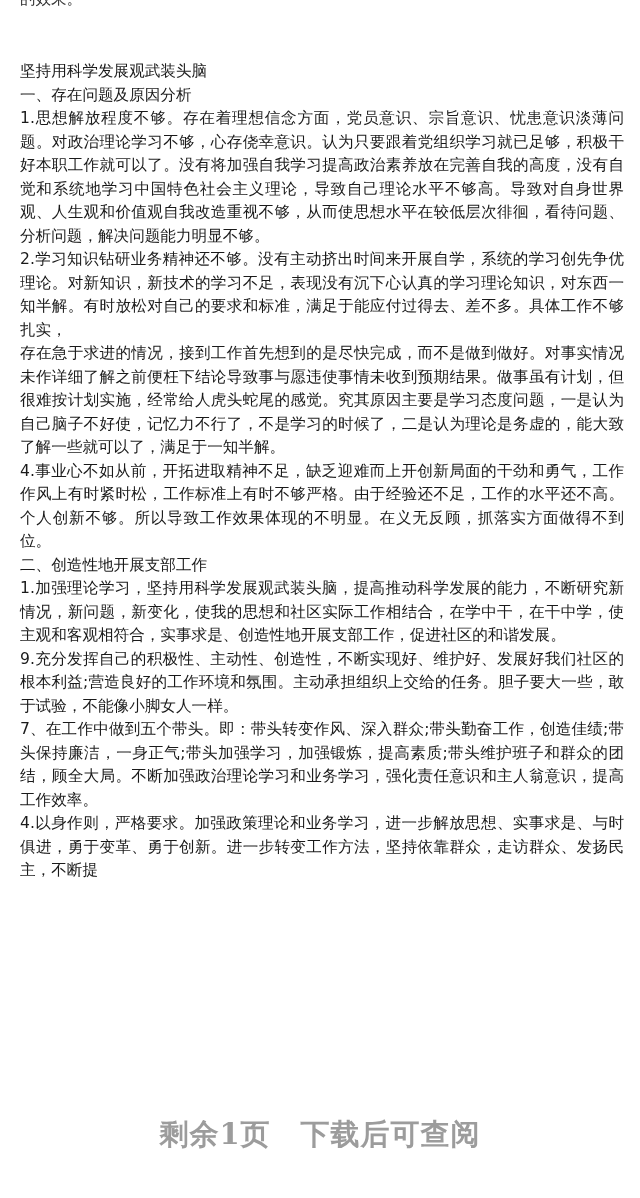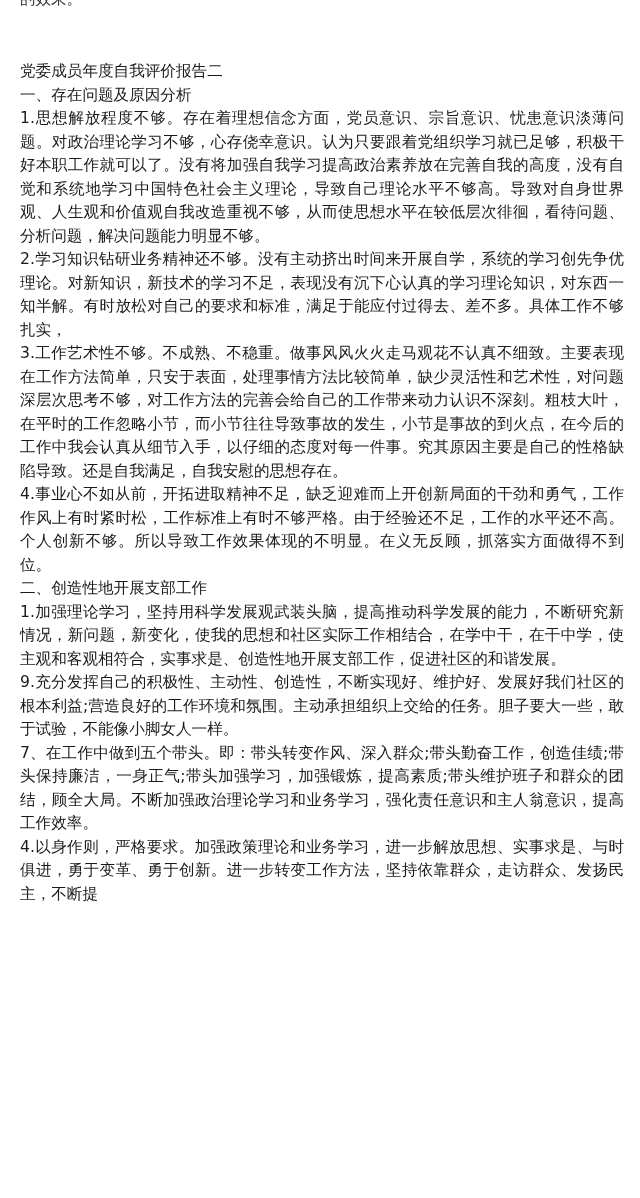--- a/index.html
+++ b/index.html
@@ -64,27 +64,30 @@
     }
   </style>
 </head>
 <body>
 
 <div class="page">
 
   <div class="cutoff">的效果。</div>
 
   <div class="doc">
-    <p>党委成员年度自我评价报告二</p>
+    <p>坚持用科学发展观武装头脑</p>
     <p>一、存在问题及原因分析</p>
     <p>1.思想解放程度不够。存在着理想信念方面，党员意识、宗旨意识、忧患意识淡薄问题。对政治理论学习不够，心存侥幸意识。认为只要跟着党组织学习就已足够，积极干好本职工作就可以了。没有将加强自我学习提高政治素养放在完善自我的高度，没有自觉和系统地学习中国特色社会主义理论，导致自己理论水平不够高。导致对自身世界观、人生观和价值观自我改造重视不够，从而使思想水平在较低层次徘徊，看待问题、分析问题，解决问题能力明显不够。</p>
     <p>2.学习知识钻研业务精神还不够。没有主动挤出时间来开展自学，系统的学习创先争优理论。对新知识，新技术的学习不足，表现没有沉下心认真的学习理论知识，对东西一知半解。有时放松对自己的要求和标准，满足于能应付过得去、差不多。具体工作不够扎实，</p>
-    <p>3.工作艺术性不够。不成熟、不稳重。做事风风火火走马观花不认真不细致。主要表现在工作方法简单，只安于表面，处理事情方法比较简单，缺少灵活性和艺术性，对问题深层次思考不够，对工作方法的完善会给自己的工作带来动力认识不深刻。粗枝大叶，在平时的工作忽略小节，而小节往往导致事故的发生，小节是事故的到火点，在今后的工作中我会认真从细节入手，以仔细的态度对每一件事。究其原因主要是自己的性格缺陷导致。还是自我满足，自我安慰的思想存在。</p>
+    <p>存在急于求进的情况，接到工作首先想到的是尽快完成，而不是做到做好。对事实情况未作详细了解之前便枉下结论导致事与愿违使事情未收到预期结果。做事虽有计划，但很难按计划实施，经常给人虎头蛇尾的感觉。究其原因主要是学习态度问题，一是认为自己脑子不好使，记忆力不行了，不是学习的时候了，二是认为理论是务虚的，能大致了解一些就可以了，满足于一知半解。</p>
     <p>4.事业心不如从前，开拓进取精神不足，缺乏迎难而上开创新局面的干劲和勇气，工作作风上有时紧时松，工作标准上有时不够严格。由于经验还不足，工作的水平还不高。个人创新不够。所以导致工作效果体现的不明显。在义无反顾，抓落实方面做得不到位。</p>
     <p>二、创造性地开展支部工作</p>
     <p>1.加强理论学习，坚持用科学发展观武装头脑，提高推动科学发展的能力，不断研究新情况，新问题，新变化，使我的思想和社区实际工作相结合，在学中干，在干中学，使主观和客观相符合，实事求是、创造性地开展支部工作，促进社区的和谐发展。</p>
     <p>9.充分发挥自己的积极性、主动性、创造性，不断实现好、维护好、发展好我们社区的根本利益;营造良好的工作环境和氛围。主动承担组织上交给的任务。胆子要大一些，敢于试验，不能像小脚女人一样。</p>
     <p>7、在工作中做到五个带头。即：带头转变作风、深入群众;带头勤奋工作，创造佳绩;带头保持廉洁，一身正气;带头加强学习，加强锻炼，提高素质;带头维护班子和群众的团结，顾全大局。不断加强政治理论学习和业务学习，强化责任意识和主人翁意识，提高工作效率。</p>
     <p>4.以身作则，严格要求。加强政策理论和业务学习，进一步解放思想、实事求是、与时俱进，勇于变革、勇于创新。进一步转变工作方法，坚持依靠群众，走访群众、发扬民主，不断提</p>
   </div>
 
+  <div class="more-banner">
+    <span>剩余1页</span><span class="gap"></span><span>下载后可查阅</span>
+  </div>
 
 </div>
 
 </body></html>

